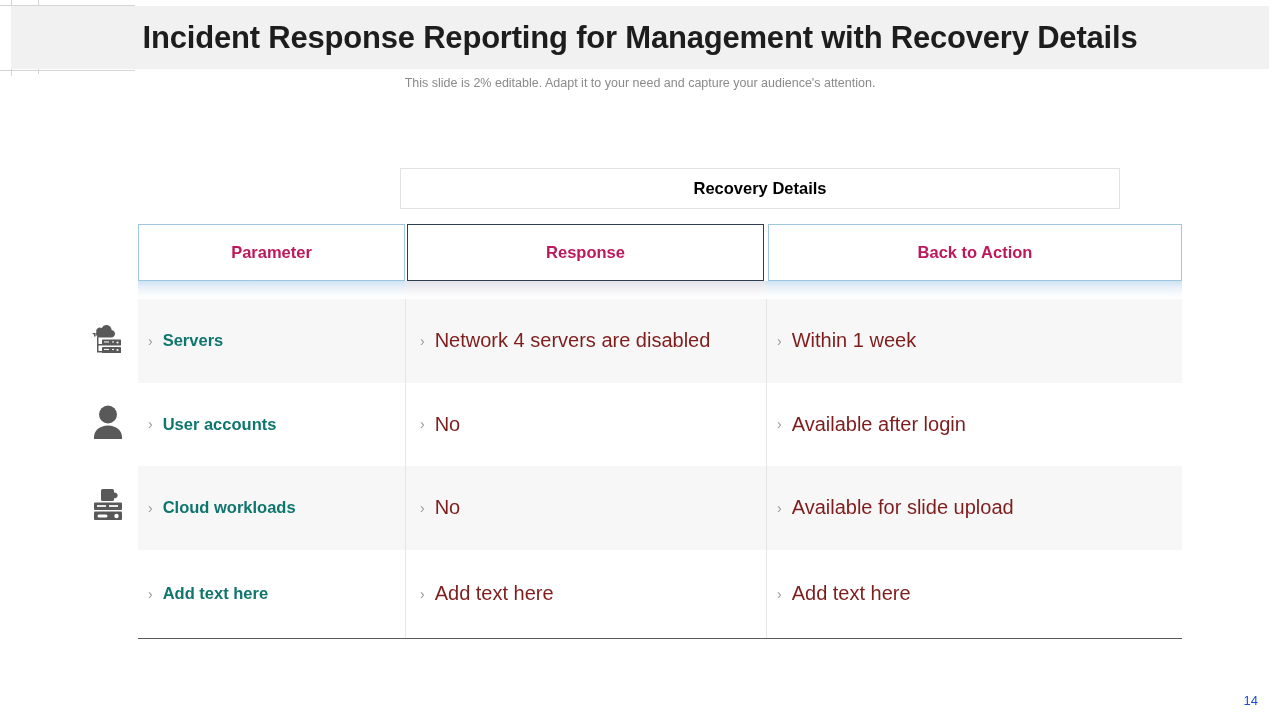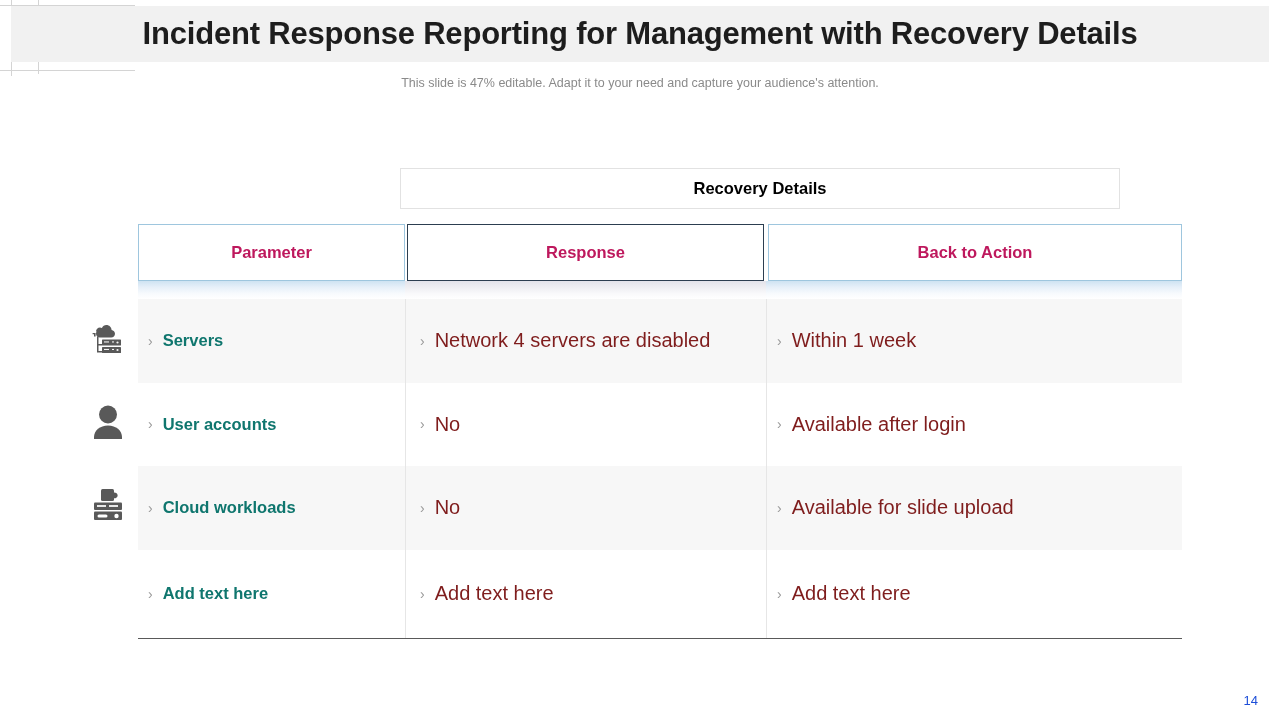--- a/index.html
+++ b/index.html
@@ -30,21 +30,21 @@
   #guide-v-2 { left: 38px;  top: 0;   height: 74px; }
   #guide-h-1 { left: 0;     top: 5px; width: 135px; }
   #guide-h-2 { left: 0;     top: 70px; width: 135px; }
 
   
   #title-banner {
     position: absolute;
     left: 11px;
     top: 6px;
     width: 1258px;
-    height: 56px;
+    height: 63px;
     background: #f1f1f1;
     display: flex;
     align-items: center;
     justify-content: center;
   }
   #page-title {
     font-size: 31px;
     font-weight: bold;
     color: #1d1d1d;
     letter-spacing: -0.2px;
@@ -190,21 +190,21 @@
 
 <div class="guide-v" id="guide-v-1"></div>
 <div class="guide-v" id="guide-v-2"></div>
 <div class="guide-h" id="guide-h-1"></div>
 <div class="guide-h" id="guide-h-2"></div>
 
 <div id="title-banner">
   <div id="page-title">Incident Response Reporting for Management with Recovery Details</div>
 </div>
 
-<div id="slide-subtitle">This slide is 47% editable. Adapt it to your need and capture your audience's attention.</div>
+<div id="slide-subtitle">This slide is 2% editable. Adapt it to your need and capture your audience's attention.</div>
 
 <div id="recovery-box">
   <span id="recovery-box-label">Recovery Details</span>
 </div>
 
 <div id="table-wrap">
 
   <div id="table-header-row">
     <div class="th col-a">
       <span>Parameter</span>

